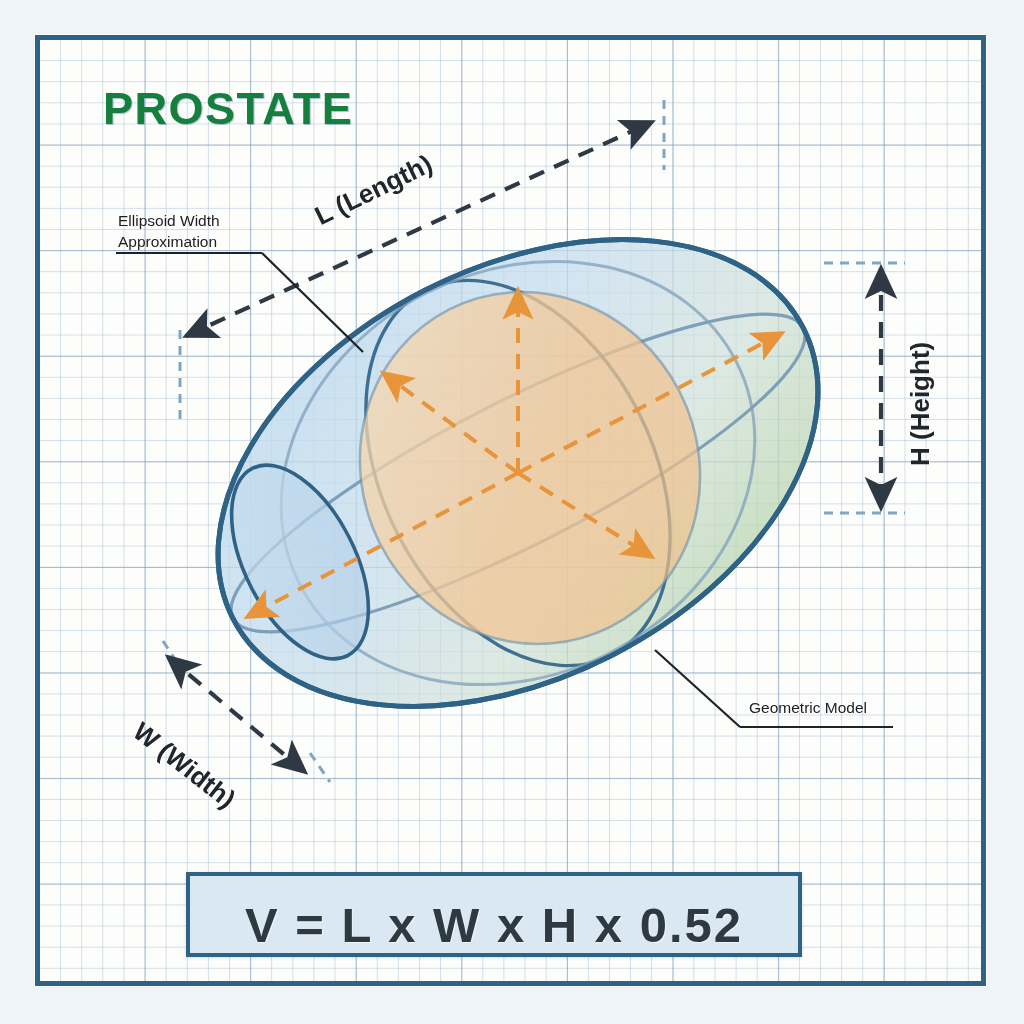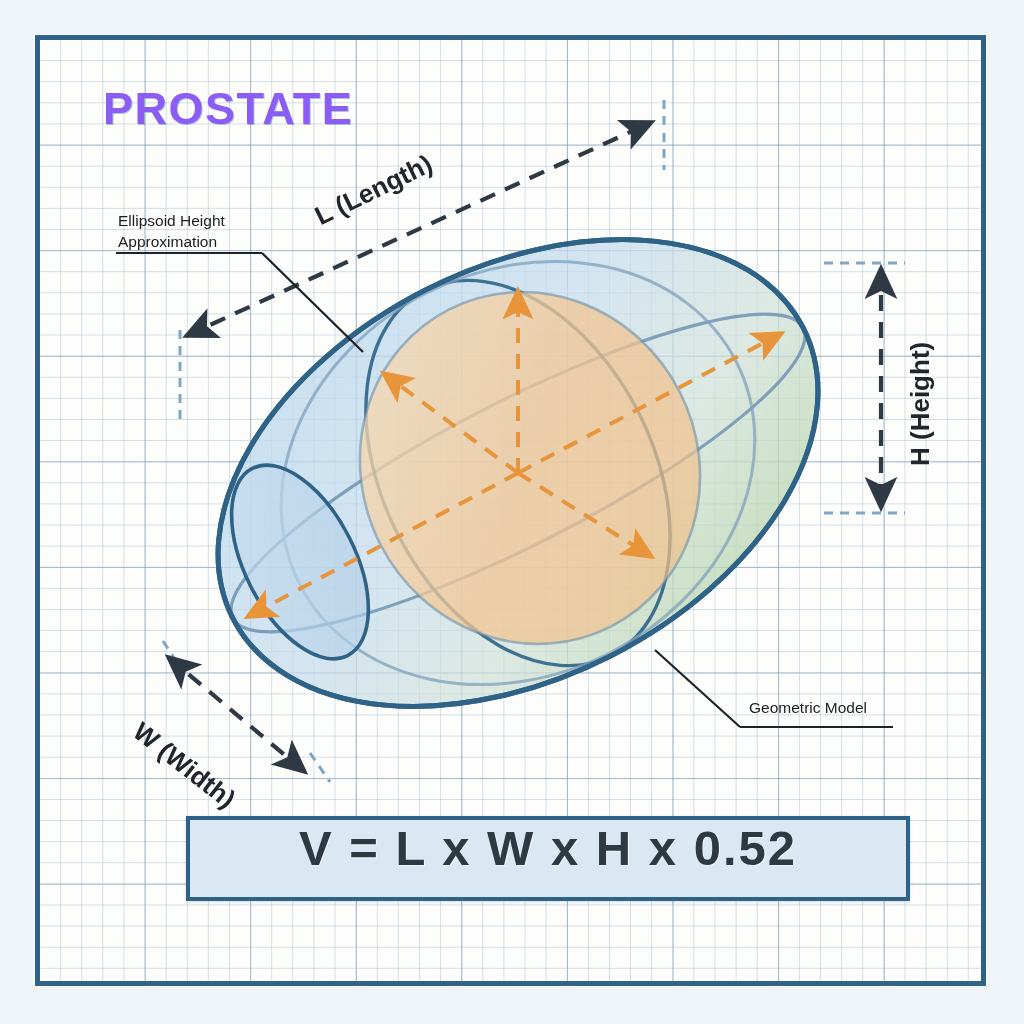--- a/index.html
+++ b/index.html
@@ -50,21 +50,21 @@
   }
 
   
   #title {
     position: absolute;
     left: 103px;
     top: 83px;
     font-size: 45px;
     font-weight: bold;
     letter-spacing: 1.5px;
-    color: #8b5cf6;
+    color: #15803d;
     text-shadow: 1px 1px 0 rgba(40,90,140,0.35);
     white-space: nowrap;
   }
 
   
   .callout {
     position: absolute;
     font-size: 15.5px;
     color: #1d1d22;
     line-height: 1.35;
@@ -95,28 +95,28 @@
   #label-height {
     left: 905px; top: 466px;
     transform: rotate(-90deg);
     transform-origin: left top;
   }
 
   
   #formula-box {
     position: absolute;
     left: 186px;
-    top: 816px;
-    width: 724px;
+    top: 872px;
+    width: 616px;
     height: 85px;
     box-sizing: border-box;
     border: 4px solid #2e6387;
     background: #dae8f3;
     display: flex;
-    align-items: flex-start;
+    align-items: flex-end;
     justify-content: center;
     box-shadow: 0 1px 3px rgba(40,80,120,0.18);
   }
   #formula-text {
     font-size: 49px;
     font-weight: bold;
     color: #2e3a42;
     letter-spacing: 2px;
     white-space: nowrap;
     text-shadow: 1px 1px 0 rgba(255,255,255,0.6);
@@ -214,21 +214,21 @@
       <line x1="262" y1="253" x2="363" y2="352"></line>
 
       <line x1="655" y1="650" x2="740" y2="727"></line>
       <line x1="740" y1="727" x2="893" y2="727"></line>
     </g>
   </svg>
 
   <div id="title">PROSTATE</div>
 
   <div class="callout" id="callout-ellipsoid">
-    <div>Ellipsoid Height</div>
+    <div>Ellipsoid Width</div>
     <div>Approximation</div>
   </div>
 
   <div class="callout" id="callout-geometric">
     <div>Geometric Model</div>
   </div>
 
   <div class="dimlabel" id="label-length">L (Length)</div>
   <div class="dimlabel" id="label-width">W (Width)</div>
   <div class="dimlabel" id="label-height">H (Height)</div>

